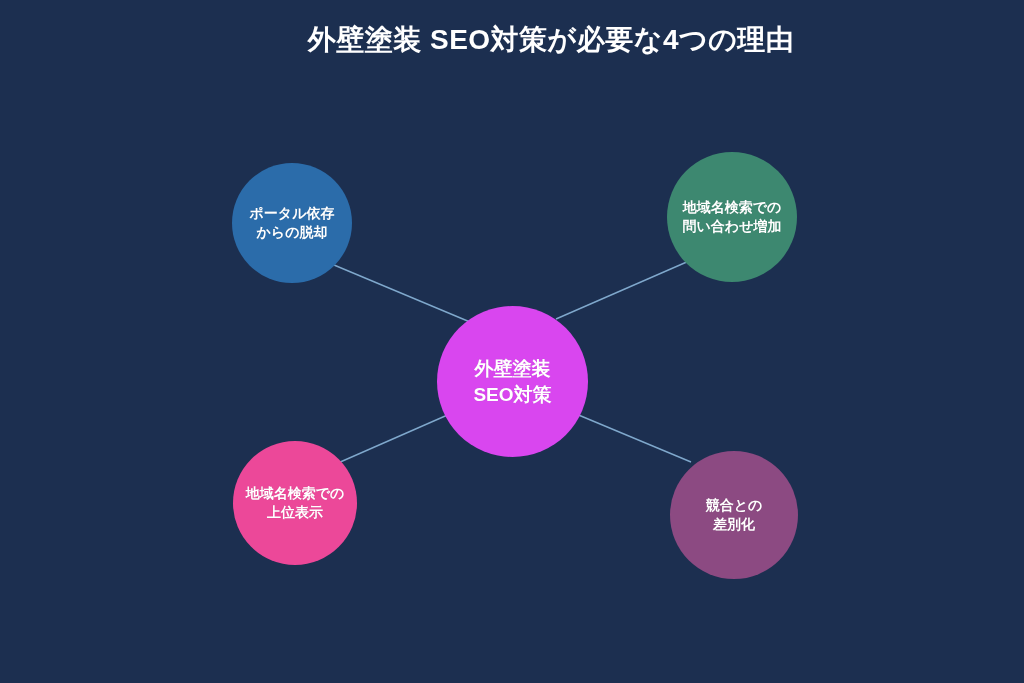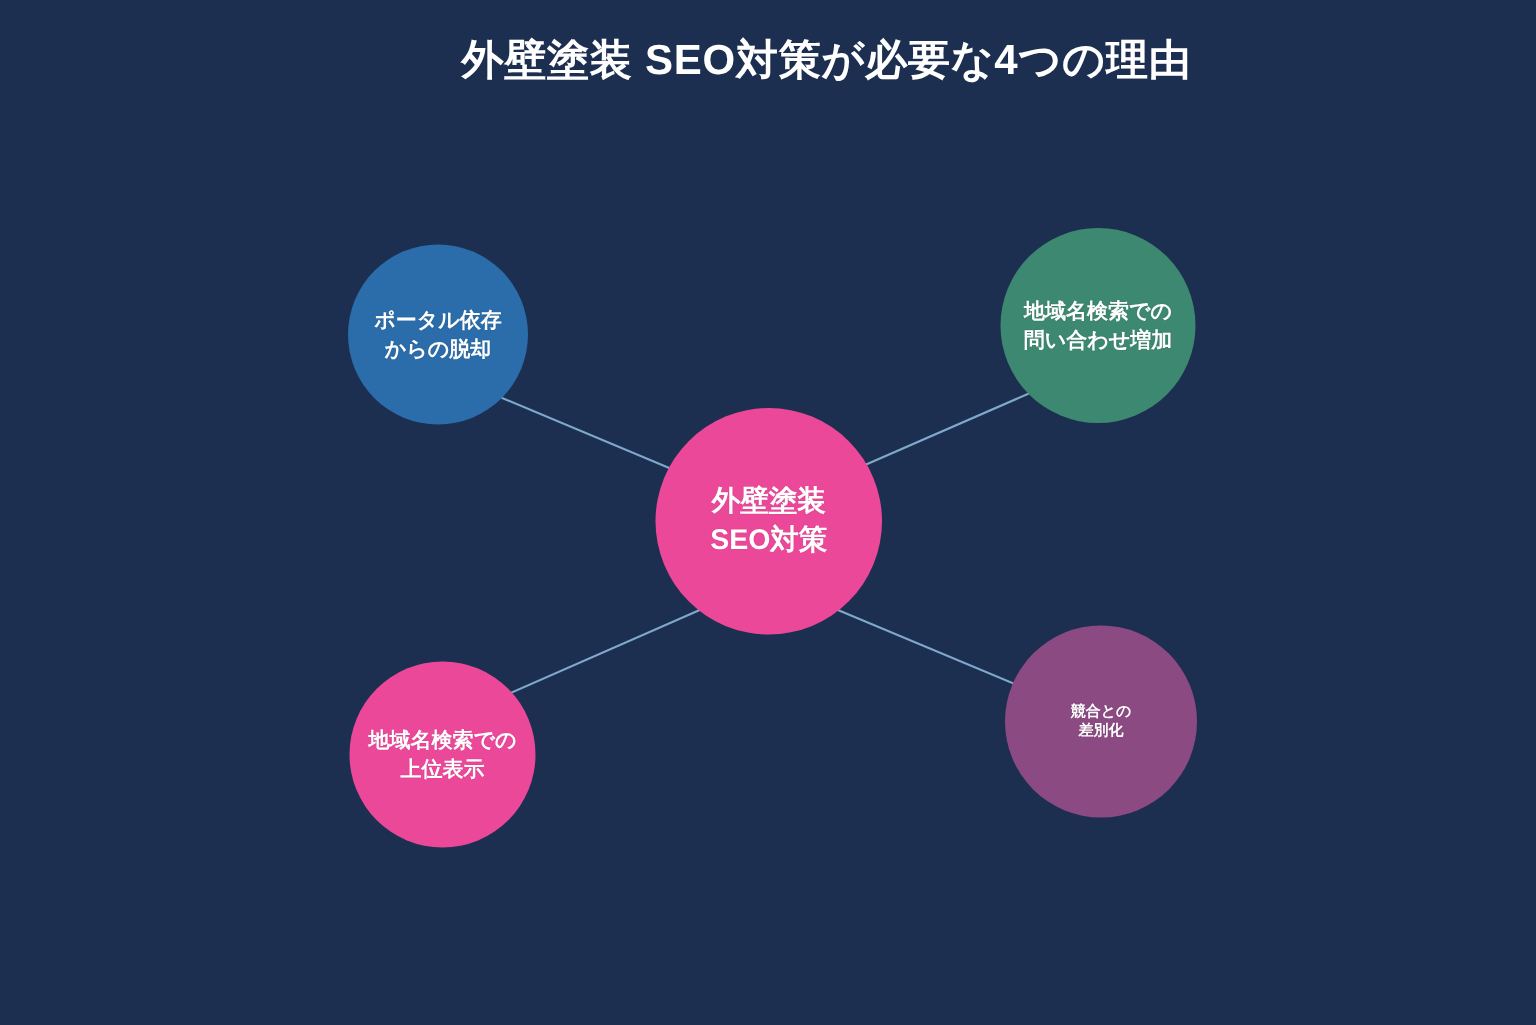--- a/index.html
+++ b/index.html
@@ -54,24 +54,24 @@
     box-sizing: border-box;
   }
   .node-label {
     display: block;
     white-space: pre-line;
     line-height: 1.35;
     text-shadow: 0 0 1px rgba(0,0,0,0.15);
   }
   #node-center {
     left: 437px;
-    top: 272px;
+    top: 306px;
     width: 151px;
     height: 151px;
-    background: #ec4899;
+    background: #d946ef;
     font-size: 19px;
     z-index: 3;
   }
   #node-portal {
     left: 232px;
     top: 163px;
     width: 120px;
     height: 120px;
     background: #2b6caa;
     font-size: 14px;
@@ -90,25 +90,25 @@
     left: 233px;
     top: 441px;
     width: 124px;
     height: 124px;
     background: #ec4899;
     font-size: 14px;
     z-index: 3;
   }
   #node-differentiation {
     left: 670px;
-    top: 417px;
+    top: 451px;
     width: 128px;
     height: 128px;
     background: #8c4a82;
-    font-size: 10px;
+    font-size: 14px;
     z-index: 3;
   }
 </style>
 </head>
 <body>
 
 <div id="stage">
 
   <div id="diagram-title">外壁塗装 SEO対策が必要な4つの理由</div>
 

